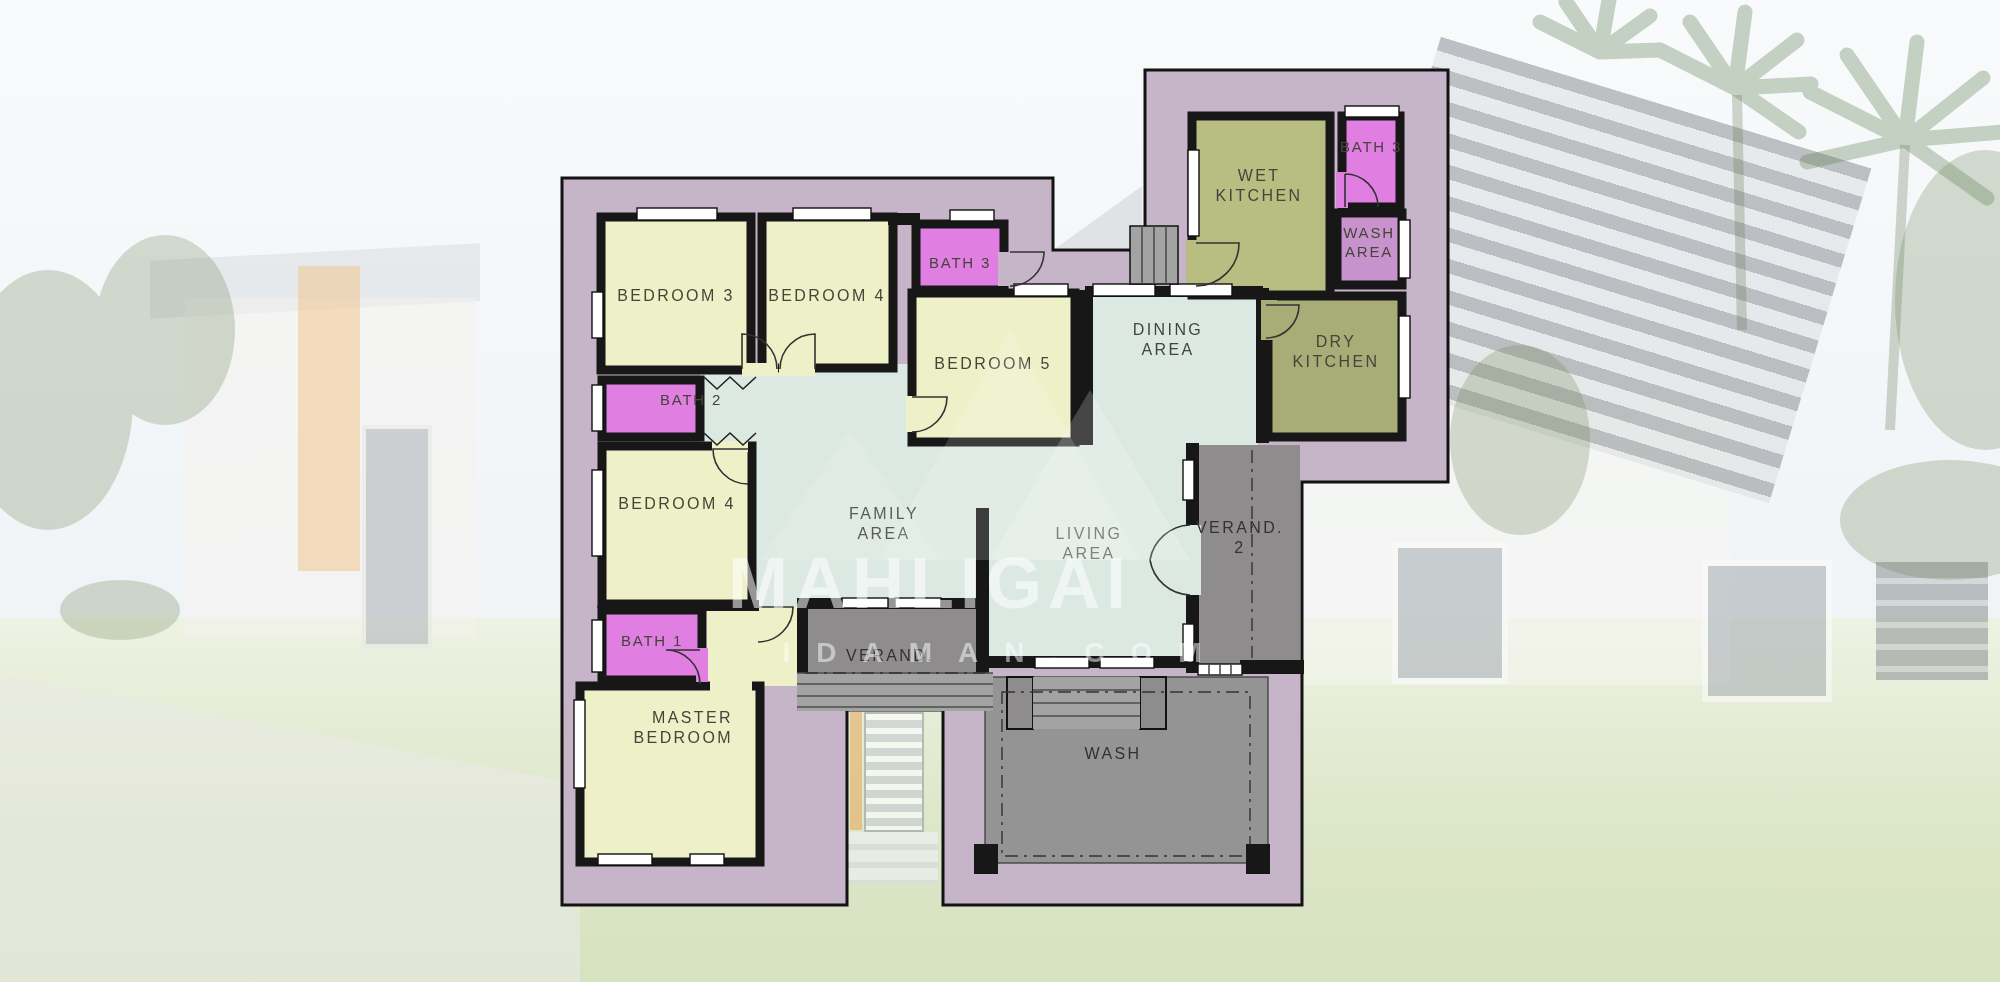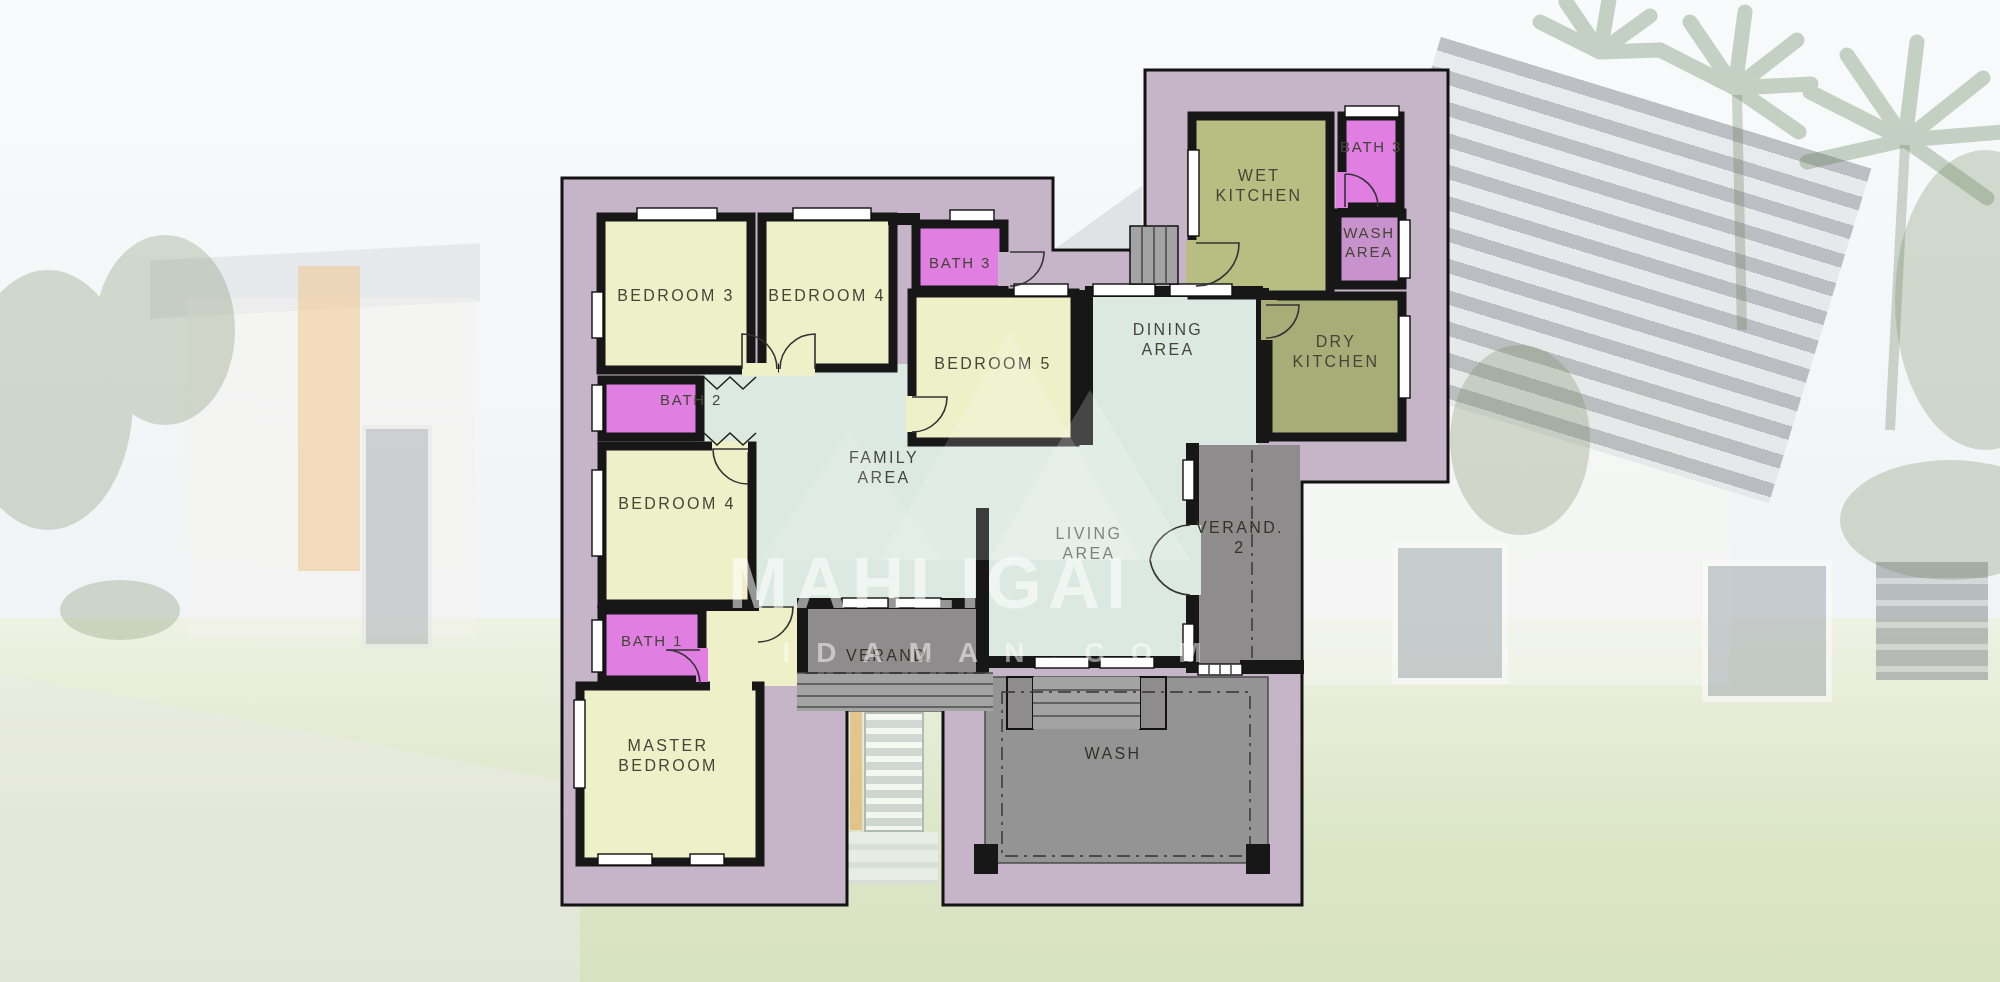--- a/index.html
+++ b/index.html
@@ -230,22 +230,22 @@
   </svg>
 
   <div id="labels">
     <div class="rlabel" style="left:676px;top:296px;">BEDROOM 3</div>
     <div class="rlabel" style="left:827px;top:296px;">BEDROOM 4</div>
     <div class="rlabel sm" style="left:960px;top:263px;">BATH 3</div>
     <div class="rlabel" style="left:993px;top:364px;">BEDROOM 5</div>
     <div class="rlabel sm" style="left:651px;top:400px;margin-left:40px;">BATH 2</div>
     <div class="rlabel" style="left:677px;top:504px;">BEDROOM 4</div>
     <div class="rlabel sm" style="left:652px;top:641px;">BATH 1</div>
-    <div class="rlabel wrap" style="left:668px;top:756px;width:130px;">MASTER BEDROOM</div>
-    <div class="rlabel wrap" style="left:884px;top:468px;width:120px;">FAMILY AREA</div>
+    <div class="rlabel wrap" style="left:668px;top:728px;width:130px;text-align:right;">MASTER BEDROOM</div>
+    <div class="rlabel wrap" style="left:884px;top:524px;width:120px;">FAMILY AREA</div>
     <div class="rlabel wrap" style="left:1168px;top:340px;width:120px;text-align:center;">DINING AREA</div>
     <div class="rlabel wrap" style="left:1089px;top:544px;width:110px;">LIVING AREA</div>
     <div class="rlabel wrap" style="left:1259px;top:186px;width:130px;">WET KITCHEN</div>
     <div class="rlabel wrap" style="left:1336px;top:352px;width:130px;">DRY KITCHEN</div>
     <div class="rlabel sm" style="left:1371px;top:147px;">BATH 3</div>
     <div class="rlabel wrap sm" style="left:1369px;top:243px;width:90px;">WASH AREA</div>
     <div class="rlabel onGray" style="left:890px;top:656px;">VERAND.</div>
     <div class="rlabel wrap onGray" style="left:1240px;top:538px;width:100px;">VERAND. 2</div>
     <div class="rlabel onGray" style="left:1113px;top:754px;">WASH</div>
   </div>

